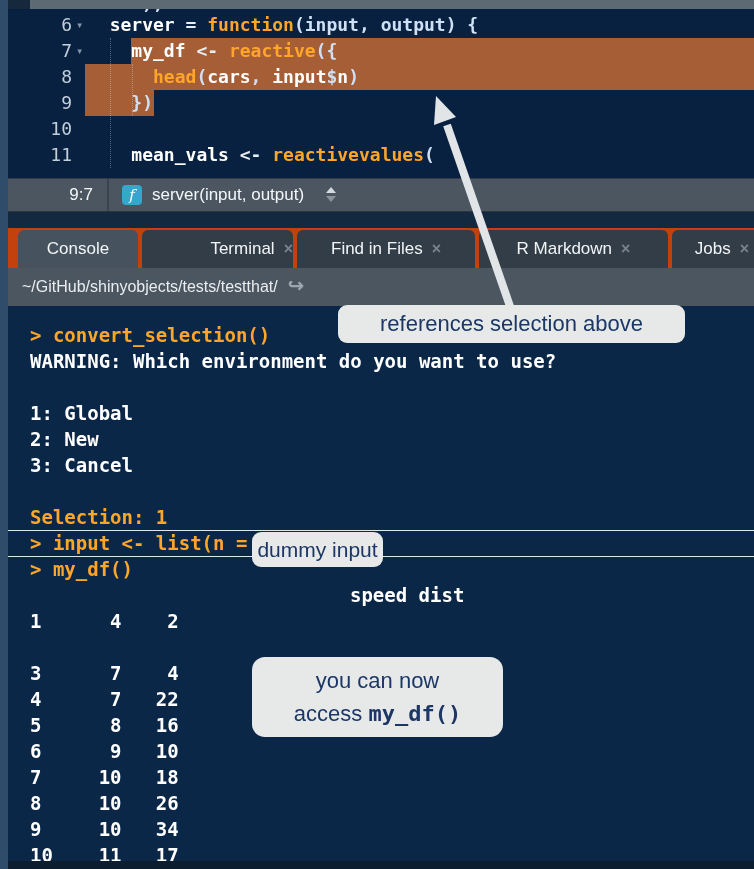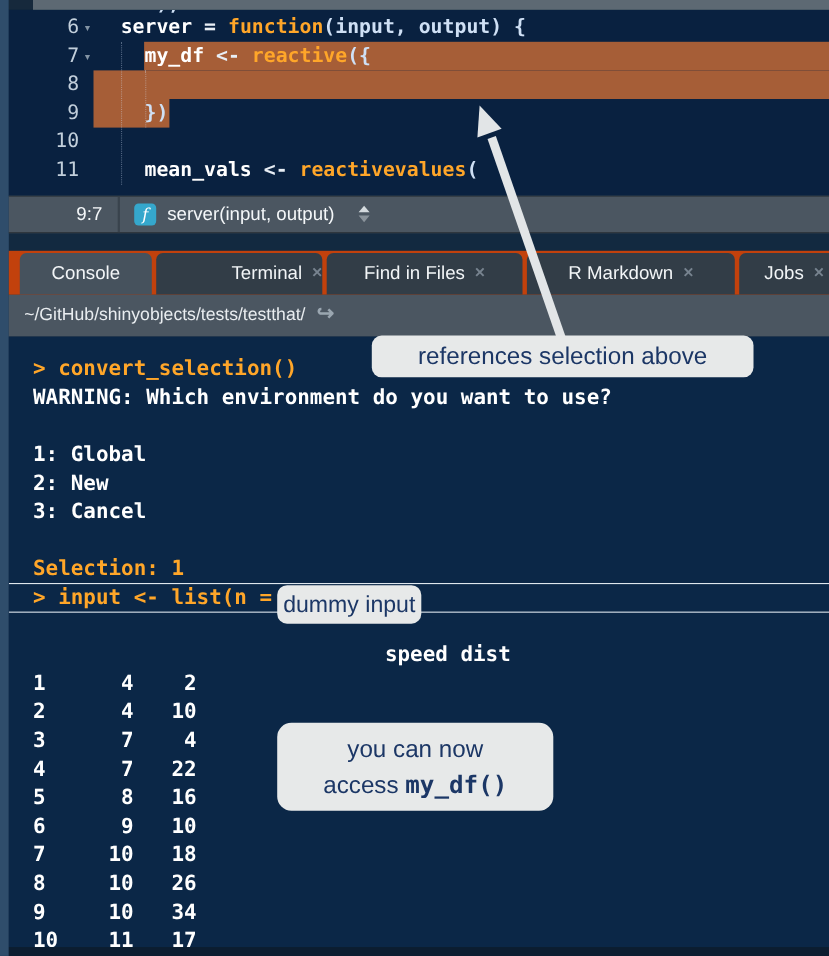--- a/index.html
+++ b/index.html
@@ -76,21 +76,21 @@
     <div class="partial-line">),</div>
 
     <div class="sel-rect" style="left:123px;top:29px;width:623px;height:26px;"></div>
     <div class="sel-rect" style="left:77px;top:55px;width:669px;height:26px;"></div>
     <div class="sel-rect" style="left:77px;top:81px;width:69px;height:26px;"></div>
     <div class="indent-guide" style="left:102px;top:29px;height:130px;"></div>
     <div class="indent-guide" style="left:124px;top:55px;height:52px;"></div>
     <div id="editor-lines">
         <div class="ed-line" style="top: 3px;"><span class="gut-num">6</span><span class="fold">▾</span><span class="code-text"><span class="tok-pl">  </span><span class="tok-id">server</span><span class="tok-op"> = </span><span class="tok-kw">function</span><span class="tok-pl">(input, output) {</span></span></div>
         <div class="ed-line" style="top: 29px;"><span class="gut-num">7</span><span class="fold">▾</span><span class="code-text"><span class="tok-pl">    </span><span class="tok-id">my_df</span><span class="tok-op"> &lt;- </span><span class="tok-kw">reactive</span><span class="tok-pl">({</span></span></div>
-        <div class="ed-line" style="top: 55px;"><span class="gut-num">8</span></div>
+        <div class="ed-line" style="top: 55px;"><span class="gut-num">8</span><span class="code-text"><span class="tok-pl">      </span><span class="tok-kw">head</span><span class="tok-pl">(</span><span class="tok-id">cars</span><span class="tok-pl">, </span><span class="tok-id">input</span><span class="tok-pl">$</span><span class="tok-id">n</span><span class="tok-pl">)</span></span></div>
         <div class="ed-line" style="top: 81px;"><span class="gut-num">9</span><span class="code-text"><span class="tok-pl">    </span><span class="tok-pl">})</span></span></div>
         <div class="ed-line" style="top: 107px;"><span class="gut-num">10</span><span class="code-text"></span></div>
         <div class="ed-line" style="top: 133px;"><span class="gut-num">11</span><span class="code-text"><span class="tok-pl">    </span><span class="tok-id">mean_vals</span><span class="tok-op"> &lt;- </span><span class="tok-kw">reactivevalues</span><span class="tok-pl">(</span></span></div>
       </div>
   </div>
 
   <div class="statusbar">
     <div class="status-cell">
       <span class="cursor-pos">9:7</span>
     </div>
@@ -134,23 +134,23 @@
     <div class="console-rule" style="top:250px;"></div>
   <div class="con-line con-cmd" style="top: 16px;">&gt; convert_selection()</div>
       <div class="con-line con-out" style="top: 42px;">WARNING: Which environment do you want to use?</div>
       <div class="con-line con-out" style="top: 68px;"></div>
       <div class="con-line con-out" style="top: 94px;">1: Global</div>
       <div class="con-line con-out" style="top: 120px;">2: New</div>
       <div class="con-line con-out" style="top: 146px;">3: Cancel</div>
       <div class="con-line con-out" style="top: 172px;"></div>
       <div class="con-line con-cmd" style="top: 198px;">Selection: 1</div>
       <div class="con-line con-cmd" style="top: 224px;">&gt; input &lt;- list(n = 10)</div>
+      <div class="con-line con-cmd" style="top: 250px;">&gt; my_df()</div>
       <div class="con-line con-out" style="top: 276px; text-align: center;">   speed dist</div>
       <div class="con-line con-out" style="top: 302px;">1      4    2</div>
-      <div class="con-line con-out" style="top: 328px;">2      4   10</div>
       <div class="con-line con-out" style="top: 354px;">3      7    4</div>
       <div class="con-line con-out" style="top: 380px;">4      7   22</div>
       <div class="con-line con-out" style="top: 406px;">5      8   16</div>
       <div class="con-line con-out" style="top: 432px;">6      9   10</div>
       <div class="con-line con-out" style="top: 458px;">7     10   18</div>
       <div class="con-line con-out" style="top: 484px;">8     10   26</div>
       <div class="con-line con-out" style="top: 510px;">9     10   34</div>
       <div class="con-line con-out" style="top: 536px;">10    11   17</div>
     </div>
 

